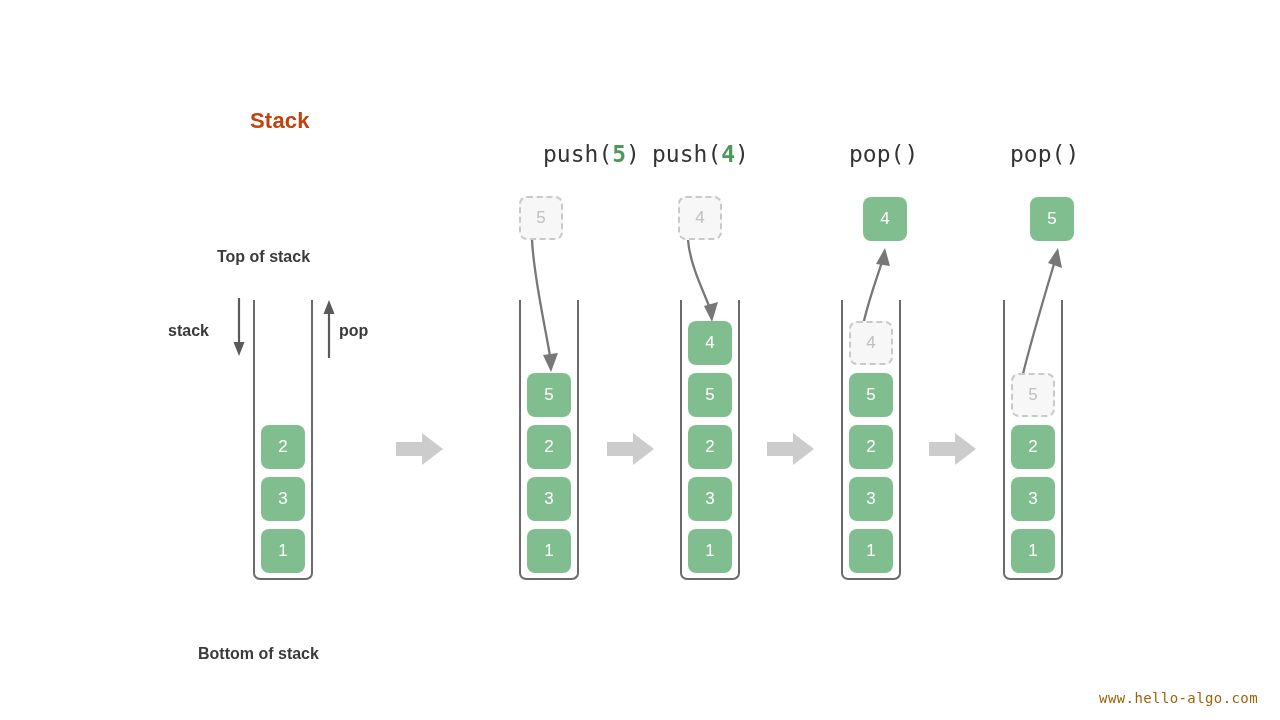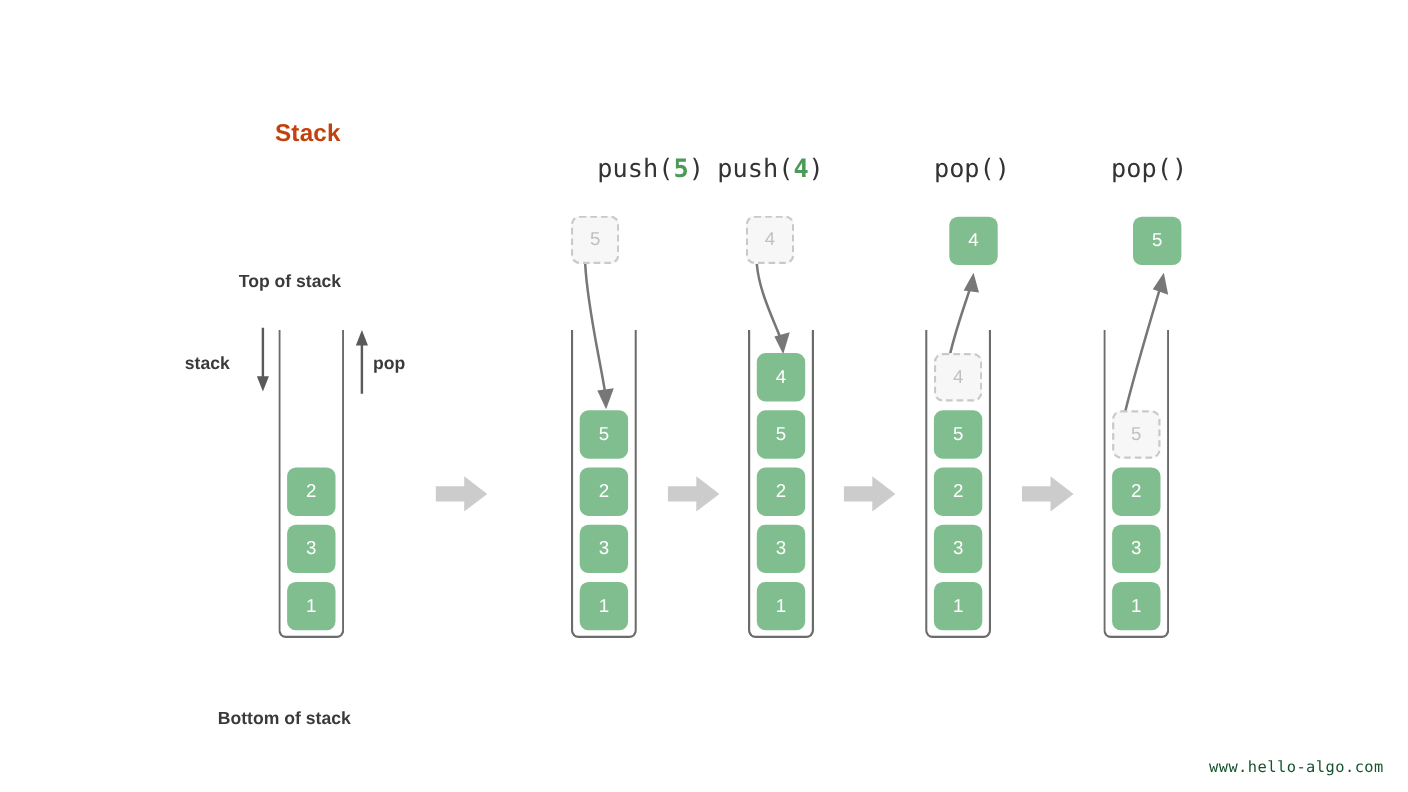--- a/index.html
+++ b/index.html
@@ -104,21 +104,21 @@
   
   .motion-arrow { position: absolute; }
 
   
   .watermark {
     position: absolute;
     right: 22px;
     bottom: 14px;
     font-family: "DejaVu Sans Mono", "Liberation Mono", monospace;
     font-size: 14px;
-    color: #14532d;
+    color: #a16207;
     letter-spacing: 0.4px;
     white-space: nowrap;
   }
 </style>
 </head>
 <body>
 
 <div class="canvas">
 
   <div class="diagram-title">Stack</div>

